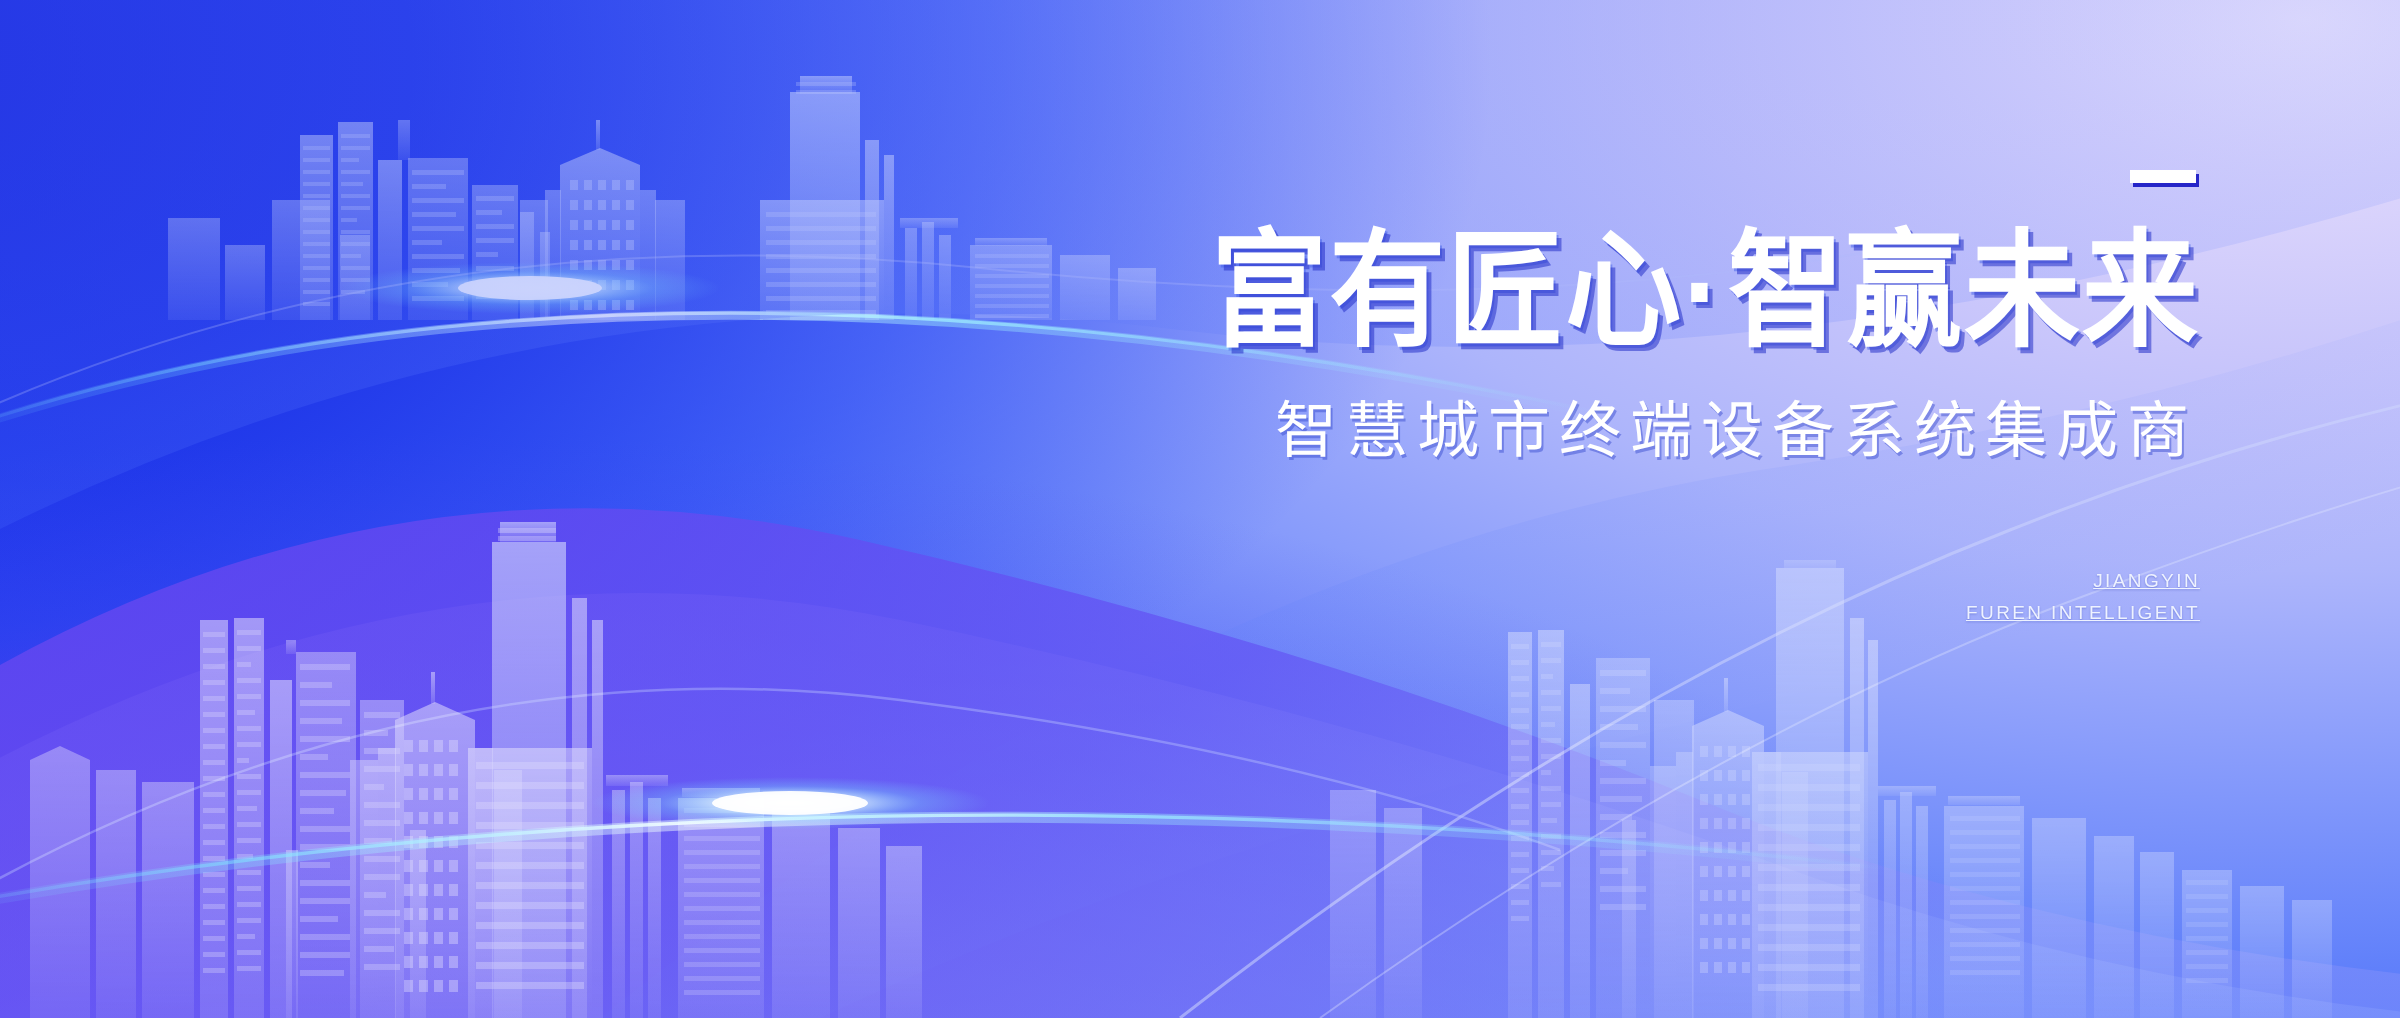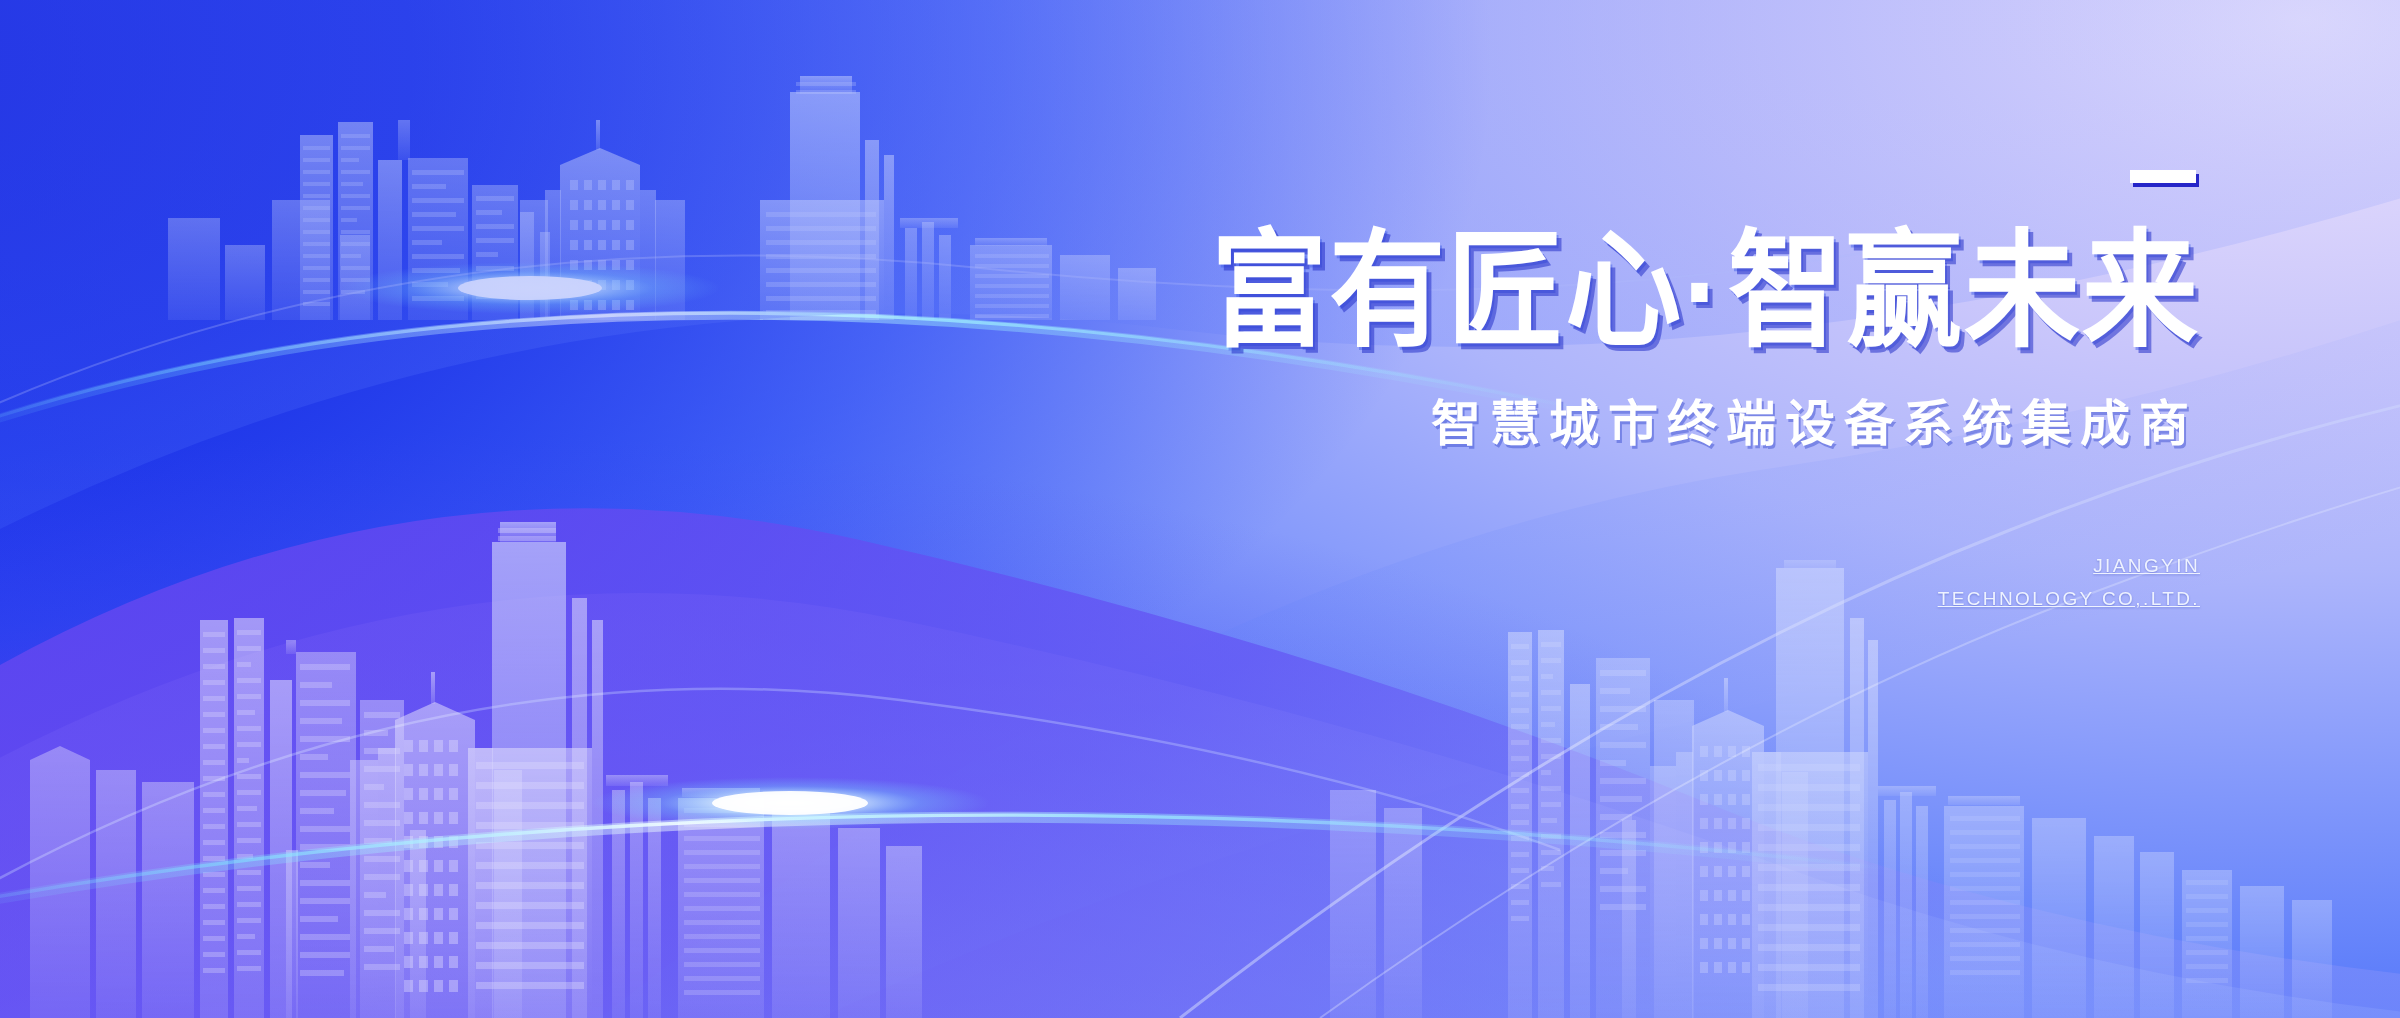--- a/index.html
+++ b/index.html
@@ -60,23 +60,23 @@
     white-space:nowrap;
     text-shadow:
        5px 6px 0 rgba(38,50,200,0.55),
        2px 3px 0 rgba(60,90,230,0.45);
     transform:scaleY(1.1);
     transform-origin:right bottom;
   }
   .headline .dot{ letter-spacing:6px; }
   .subtitle{
     margin:34px 0 0 0;
-    font-size:50px;
+    font-size:62px;
     line-height:1.2;
-    font-weight:700;
+    font-weight:400;
     color:#ffffff;
     letter-spacing:9px;
     white-space:nowrap;
     text-shadow:2px 3px 0 rgba(50,70,205,0.45);
     padding-right:2px;
   }
   .company{
     margin-top:96px;
     color:#eef2ff;
     font-size:19px;
@@ -751,18 +751,18 @@
     <div class="eyebrow" title=""></div>
 
     <h1 class="headline">
       <span>富有匠心</span><span class="dot">·</span><span>智赢未来</span>
     </h1>
 
     <p class="subtitle">智慧城市终端设备系统集成商</p>
 
     <div class="company">
       <div>JIANGYIN</div>
-      <div>TECHNOLOGY CO,.LTD.</div>
+      <div>FUREN INTELLIGENT</div>
     </div>
 
   </div>
 
 </div>
 
 </body></html>

